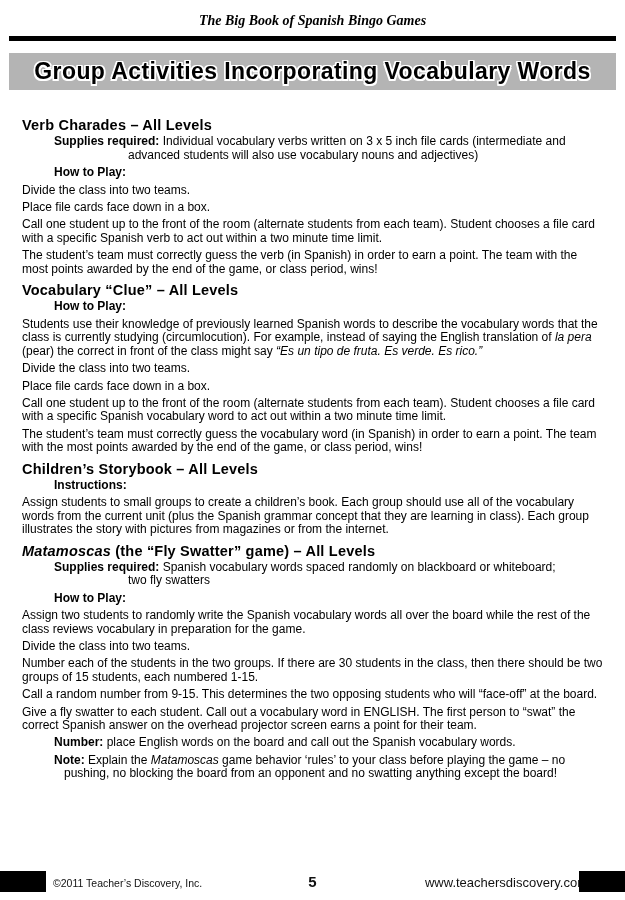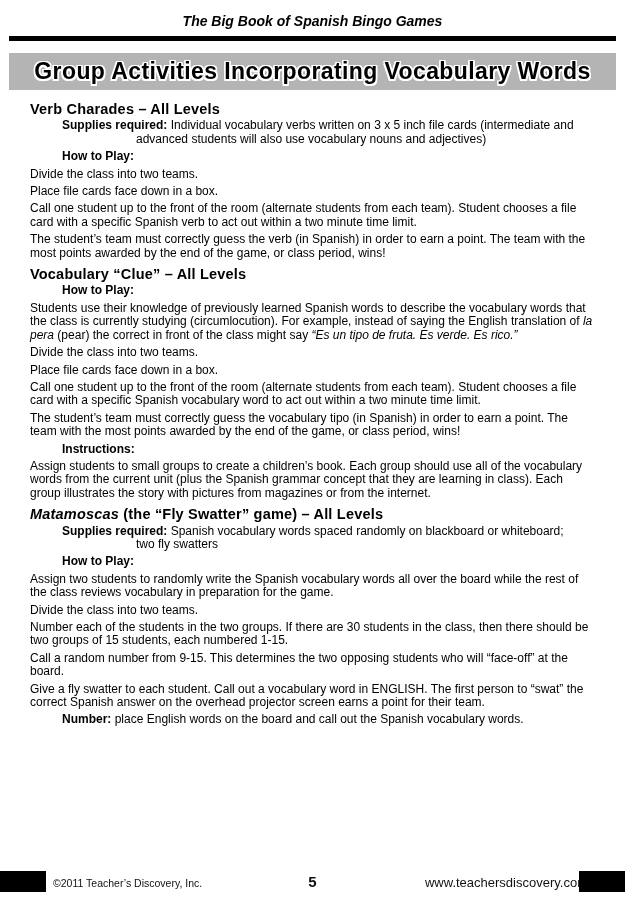--- a/index.html
+++ b/index.html
@@ -4,38 +4,38 @@
 <style>
   * { margin:0; padding:0; box-sizing:border-box; }
   html,body { background:#ffffff; }
   body { font-family:"Liberation Sans","DejaVu Sans",sans-serif; }
   .page {
     width:625px; height:900px; background:#fff; position:relative;
     overflow:hidden; margin:0 auto; color:#111;
   }
   .book-title {
     text-align:center; font-style:italic; font-weight:bold;
-    font-size:14px; padding-top:13px; color:#000;
+    font-size:14px; padding-top:13px; color:#000;font-family:Liberation Serif, serif;
   }
   .rule { height:5px; background:#000; margin:7px 9px 0; }
   .banner {
-    margin:12px 9px 0; background:#b4b4b4; height:37px;
+    margin:12px 9px 16px; background:#b4b4b4; height:37px;
     display:flex; align-items:center; justify-content:center;
   }
   .banner-title {
     font-weight:bold; font-size:23px; letter-spacing:.4px; color:#000;
     text-shadow:
       -1.5px -1.5px 0 #fff, 1.5px -1.5px 0 #fff,
       -1.5px 1.5px 0 #fff, 1.5px 1.5px 0 #fff,
       0 -1.5px 0 #fff, 0 1.5px 0 #fff,
       -1.5px 0 0 #fff, 1.5px 0 0 #fff;
     white-space:nowrap;
   }
   .content {
-    padding:9px 30px 0; font-size:12px; line-height:13.4px; color:#000;
+    padding:9px 22px 0; font-size:12px; line-height:13.4px; color:#000;
   }
   .content section h2 {
     font-size:14.5px; font-weight:bold; margin:8px 0 3px; letter-spacing:.2px;
   }
   .content section:first-child h2 { margin-top:4px; }
   .content p { margin:0 0 4px; }
   p.hang-lg { padding-left:106px; text-indent:-106px; }
   p.hang-sm { padding-left:42px; text-indent:-42px; }
   .b { font-weight:bold;margin-left:32px; }
   .i { font-style:italic; }
@@ -74,36 +74,38 @@
         <p><span>Call one student up to the front of the room (alternate students from each team). Student chooses a file card with a specific Spanish verb to act out within a two minute time limit.</span></p>
         <p><span>The student’s team must correctly guess the verb (in Spanish) in order to earn a point. The team with the most points awarded by the end of the game, or class period, wins!</span></p>
       </section>
       <section>
         <h2><span>Vocabulary “Clue” – All Levels</span></h2>
         <p><span class="b">How to Play:</span></p>
         <p><span>Students use their knowledge of previously learned Spanish words to describe the vocabulary words that the class is currently studying (circumlocution). For example, instead of saying the English translation of </span><span class="i">la pera</span><span> (pear) the correct in front of the class might say </span><span class="i">“Es un tipo de fruta. Es verde. Es rico.”</span></p>
         <p><span>Divide the class into two teams.</span></p>
         <p><span>Place file cards face down in a box.</span></p>
         <p><span>Call one student up to the front of the room (alternate students from each team). Student chooses a file card with a specific Spanish vocabulary word to act out within a two minute time limit.</span></p>
-        <p><span>The student’s team must correctly guess the vocabulary tipo (in Spanish) in order to earn a point. The team with the most points awarded by the end of the game, or class period, wins!</span></p>
+        <p><span>The student’s team must correctly guess the vocabulary word (in Spanish) in order to earn a point. The team with the most points awarded by the end of the game, or class period, wins!</span></p>
       </section>
       <section>
+        <h2><span>Children’s Storybook – All Levels</span></h2>
         <p><span class="b">Instructions:</span></p>
         <p><span>Assign students to small groups to create a children’s book. Each group should use all of the vocabulary words from the current unit (plus the Spanish grammar concept that they are learning in class). Each group illustrates the story with pictures from magazines or from the internet.</span></p>
       </section>
       <section>
         <h2><span class="i">Matamoscas </span><span>(the “Fly Swatter” game) – All Levels</span></h2>
         <p class="hang-lg"><span class="b">Supplies required:</span><span> Spanish vocabulary words spaced randomly on blackboard or whiteboard;</span><br><span>two fly swatters</span></p>
         <p><span class="b">How to Play:</span></p>
         <p><span>Assign two students to randomly write the Spanish vocabulary words all over the board while the rest of the class reviews vocabulary in preparation for the game.</span></p>
         <p><span>Divide the class into two teams.</span></p>
         <p><span>Number each of the students in the two groups. If there are 30 students in the class, then there should be two groups of 15 students, each numbered 1-15.</span></p>
         <p><span>Call a random number from 9-15. This determines the two opposing students who will “face-off” at the board.</span></p>
         <p><span>Give a fly swatter to each student. Call out a vocabulary word in ENGLISH. The first person to “swat” the correct Spanish answer on the overhead projector screen earns a point for their team.</span></p>
         <p><span class="b">Number:</span><span> place English words on the board and call out the Spanish vocabulary words.</span></p>
+        <p class="hang-sm"><span class="b">Note:</span><span> Explain the </span><span class="i">Matamoscas</span><span> game behavior ‘rules’ to your class before playing the game – no</span><br><span>pushing, no blocking the board from an opponent and no swatting anything except the board!</span></p>
       </section>
     </main>
 
   <footer class="footer">
     <div class="bar bar-left"></div>
     <span class="copyright">©2011 Teacher’s Discovery, Inc.</span>
     <span class="page-num">5</span>
     <span class="website">www.teachersdiscovery.com</span>
     <div class="bar bar-right"></div>
   </footer>

